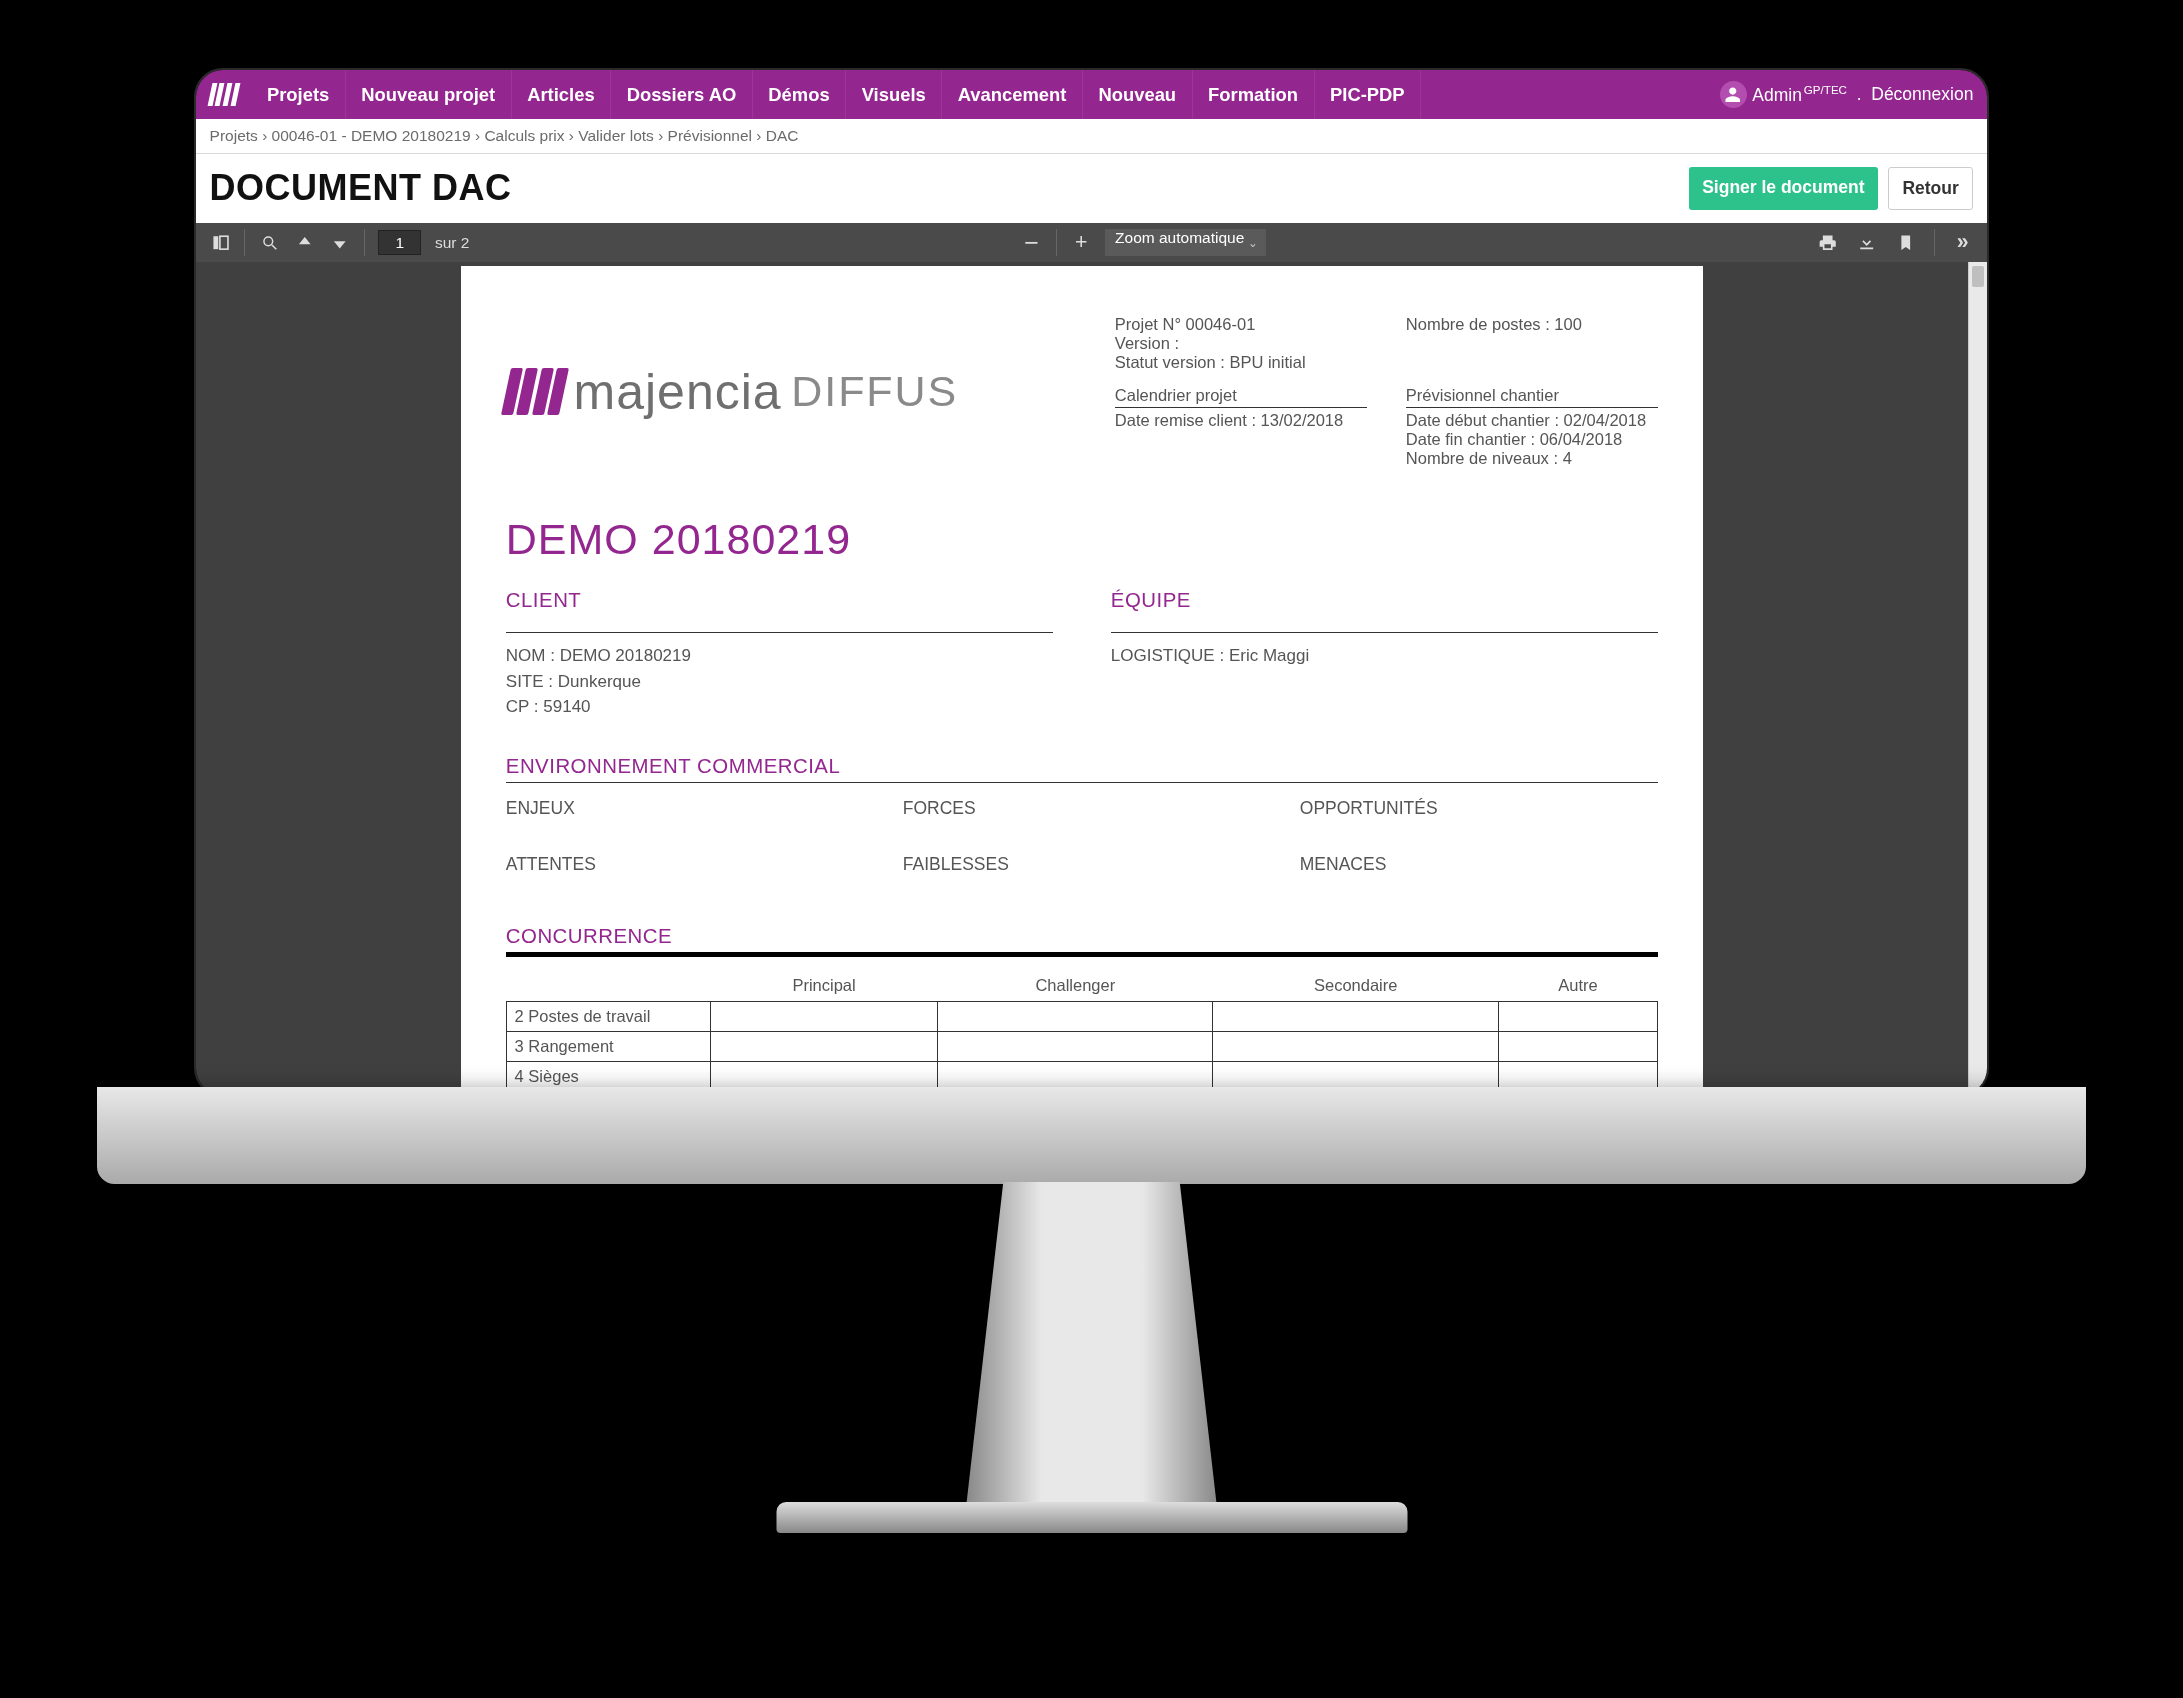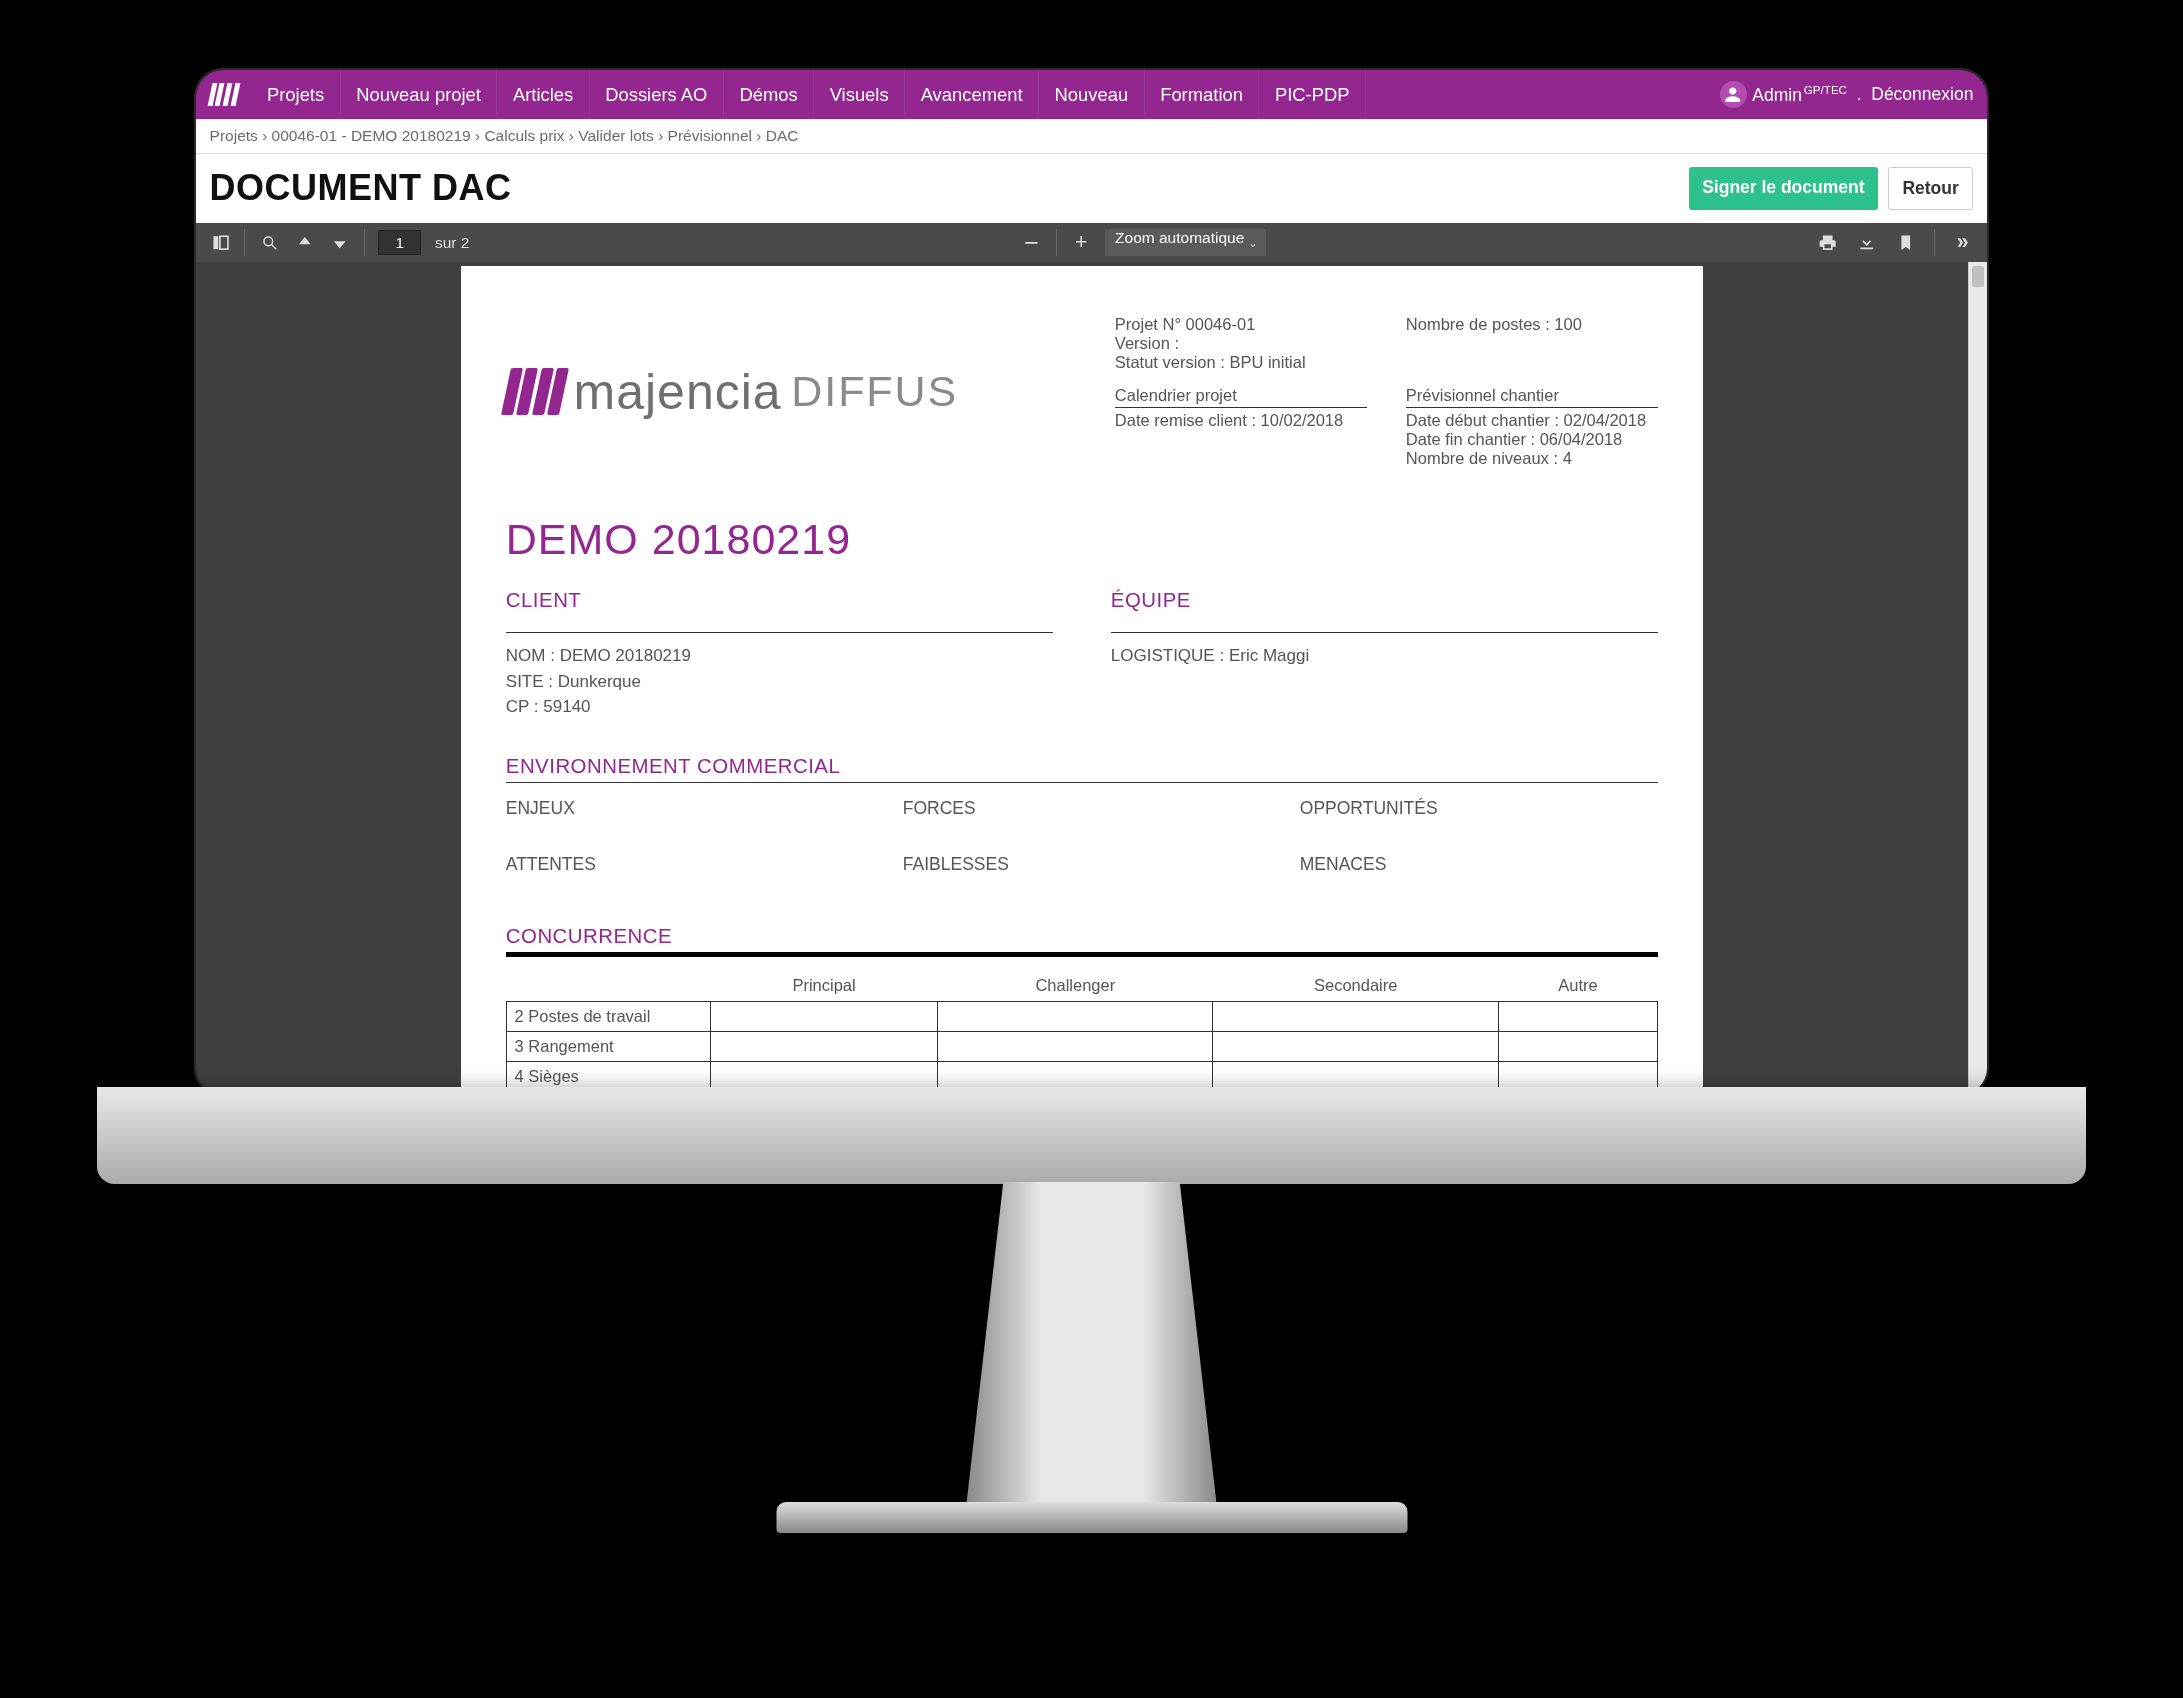--- a/index.html
+++ b/index.html
@@ -28,21 +28,21 @@
     font-size: 19.4px;
   }
   .logo-m {
     display: flex; gap: 2.9px; margin-right: 13.6px;
   }
   .logo-m span { width: 4.9px; height: 23px; background: #fff; transform: skewX(-12deg); }
   .nav-items { display: flex; height: 100%; }
   .nav-items a {
     display: flex; align-items: center;
     padding: 0 15.5px; color: #fff; text-decoration: none;
-    font-weight: normal; font-size: 18.4px;
+    font-weight: bold; font-size: 18.4px;
     border-right: 1px solid rgba(255,255,255,0.08);
     cursor: pointer;
   }
   .nav-right { margin-left: auto; display: flex; align-items: center; gap: 5.8px; font-size: 17.5px; }
   .avatar { width: 27px; height: 27px; border-radius: 50%; background: #b44db0; display: flex; align-items: center; justify-content: center; }
   .avatar svg { width: 17.5px; height: 17.5px; fill: #fff; }
   sup.role { font-size: 11.6px; vertical-align: super; margin-left: 1.9px; }
   .nav-right .sep { margin: 0 3.9px; }
   
   .breadcrumb {
@@ -291,21 +291,21 @@
                 </div>
               <span class="wordmark">majencia</span>
                 <span class="suffix">DIFFUS</span>
             </div>
             <div class="meta-cols">
               <div class="meta-col">
                 <div>Projet N° 00046-01</div>
                 <div>Version :</div>
                 <div>Statut version : BPU initial</div>
                 <span class="underlined">Calendrier projet</span>
-                <div>Date remise client : 10/02/2018</div>
+                <div>Date remise client : 13/02/2018</div>
               </div>
               <div class="meta-col">
                 <div>Nombre de postes : 100</div>
                 <div>&nbsp;</div>
                   <div>&nbsp;</div>
                 <span class="underlined">Prévisionnel chantier</span>
                 <div>Date début chantier : 02/04/2018</div>
                 <div>Date fin chantier : 06/04/2018</div>
                 <div>Nombre de niveaux : 4</div>
               </div>

